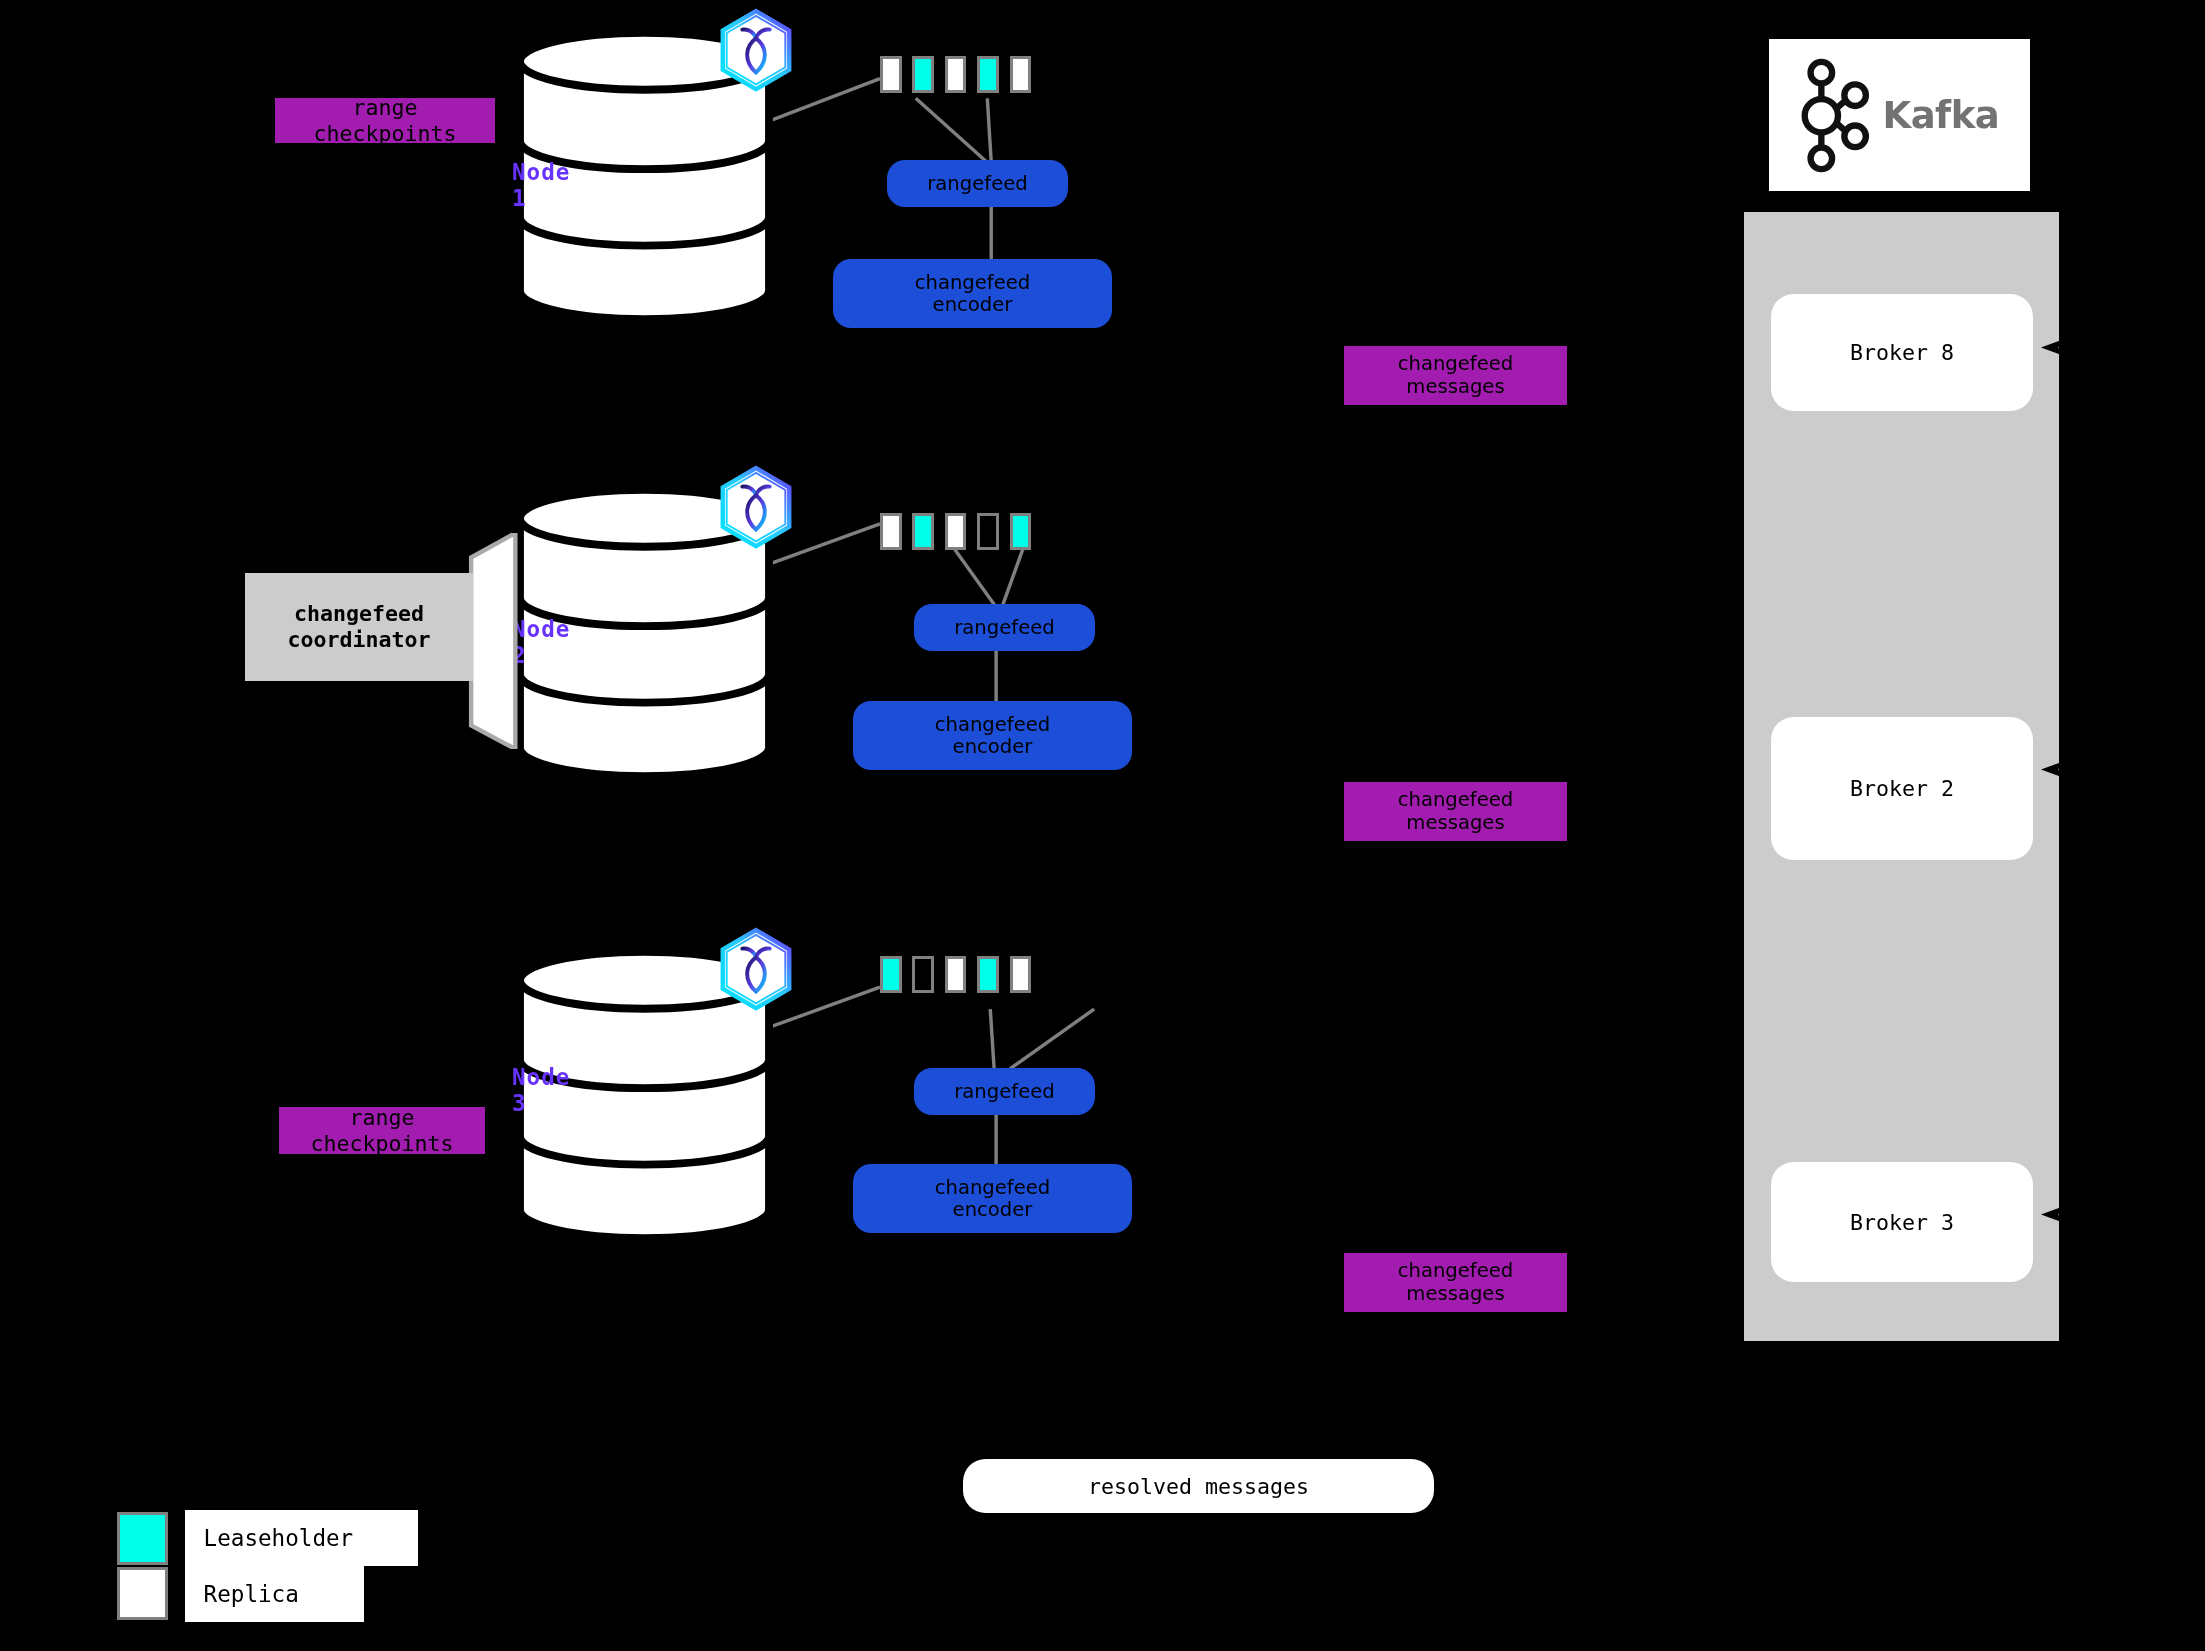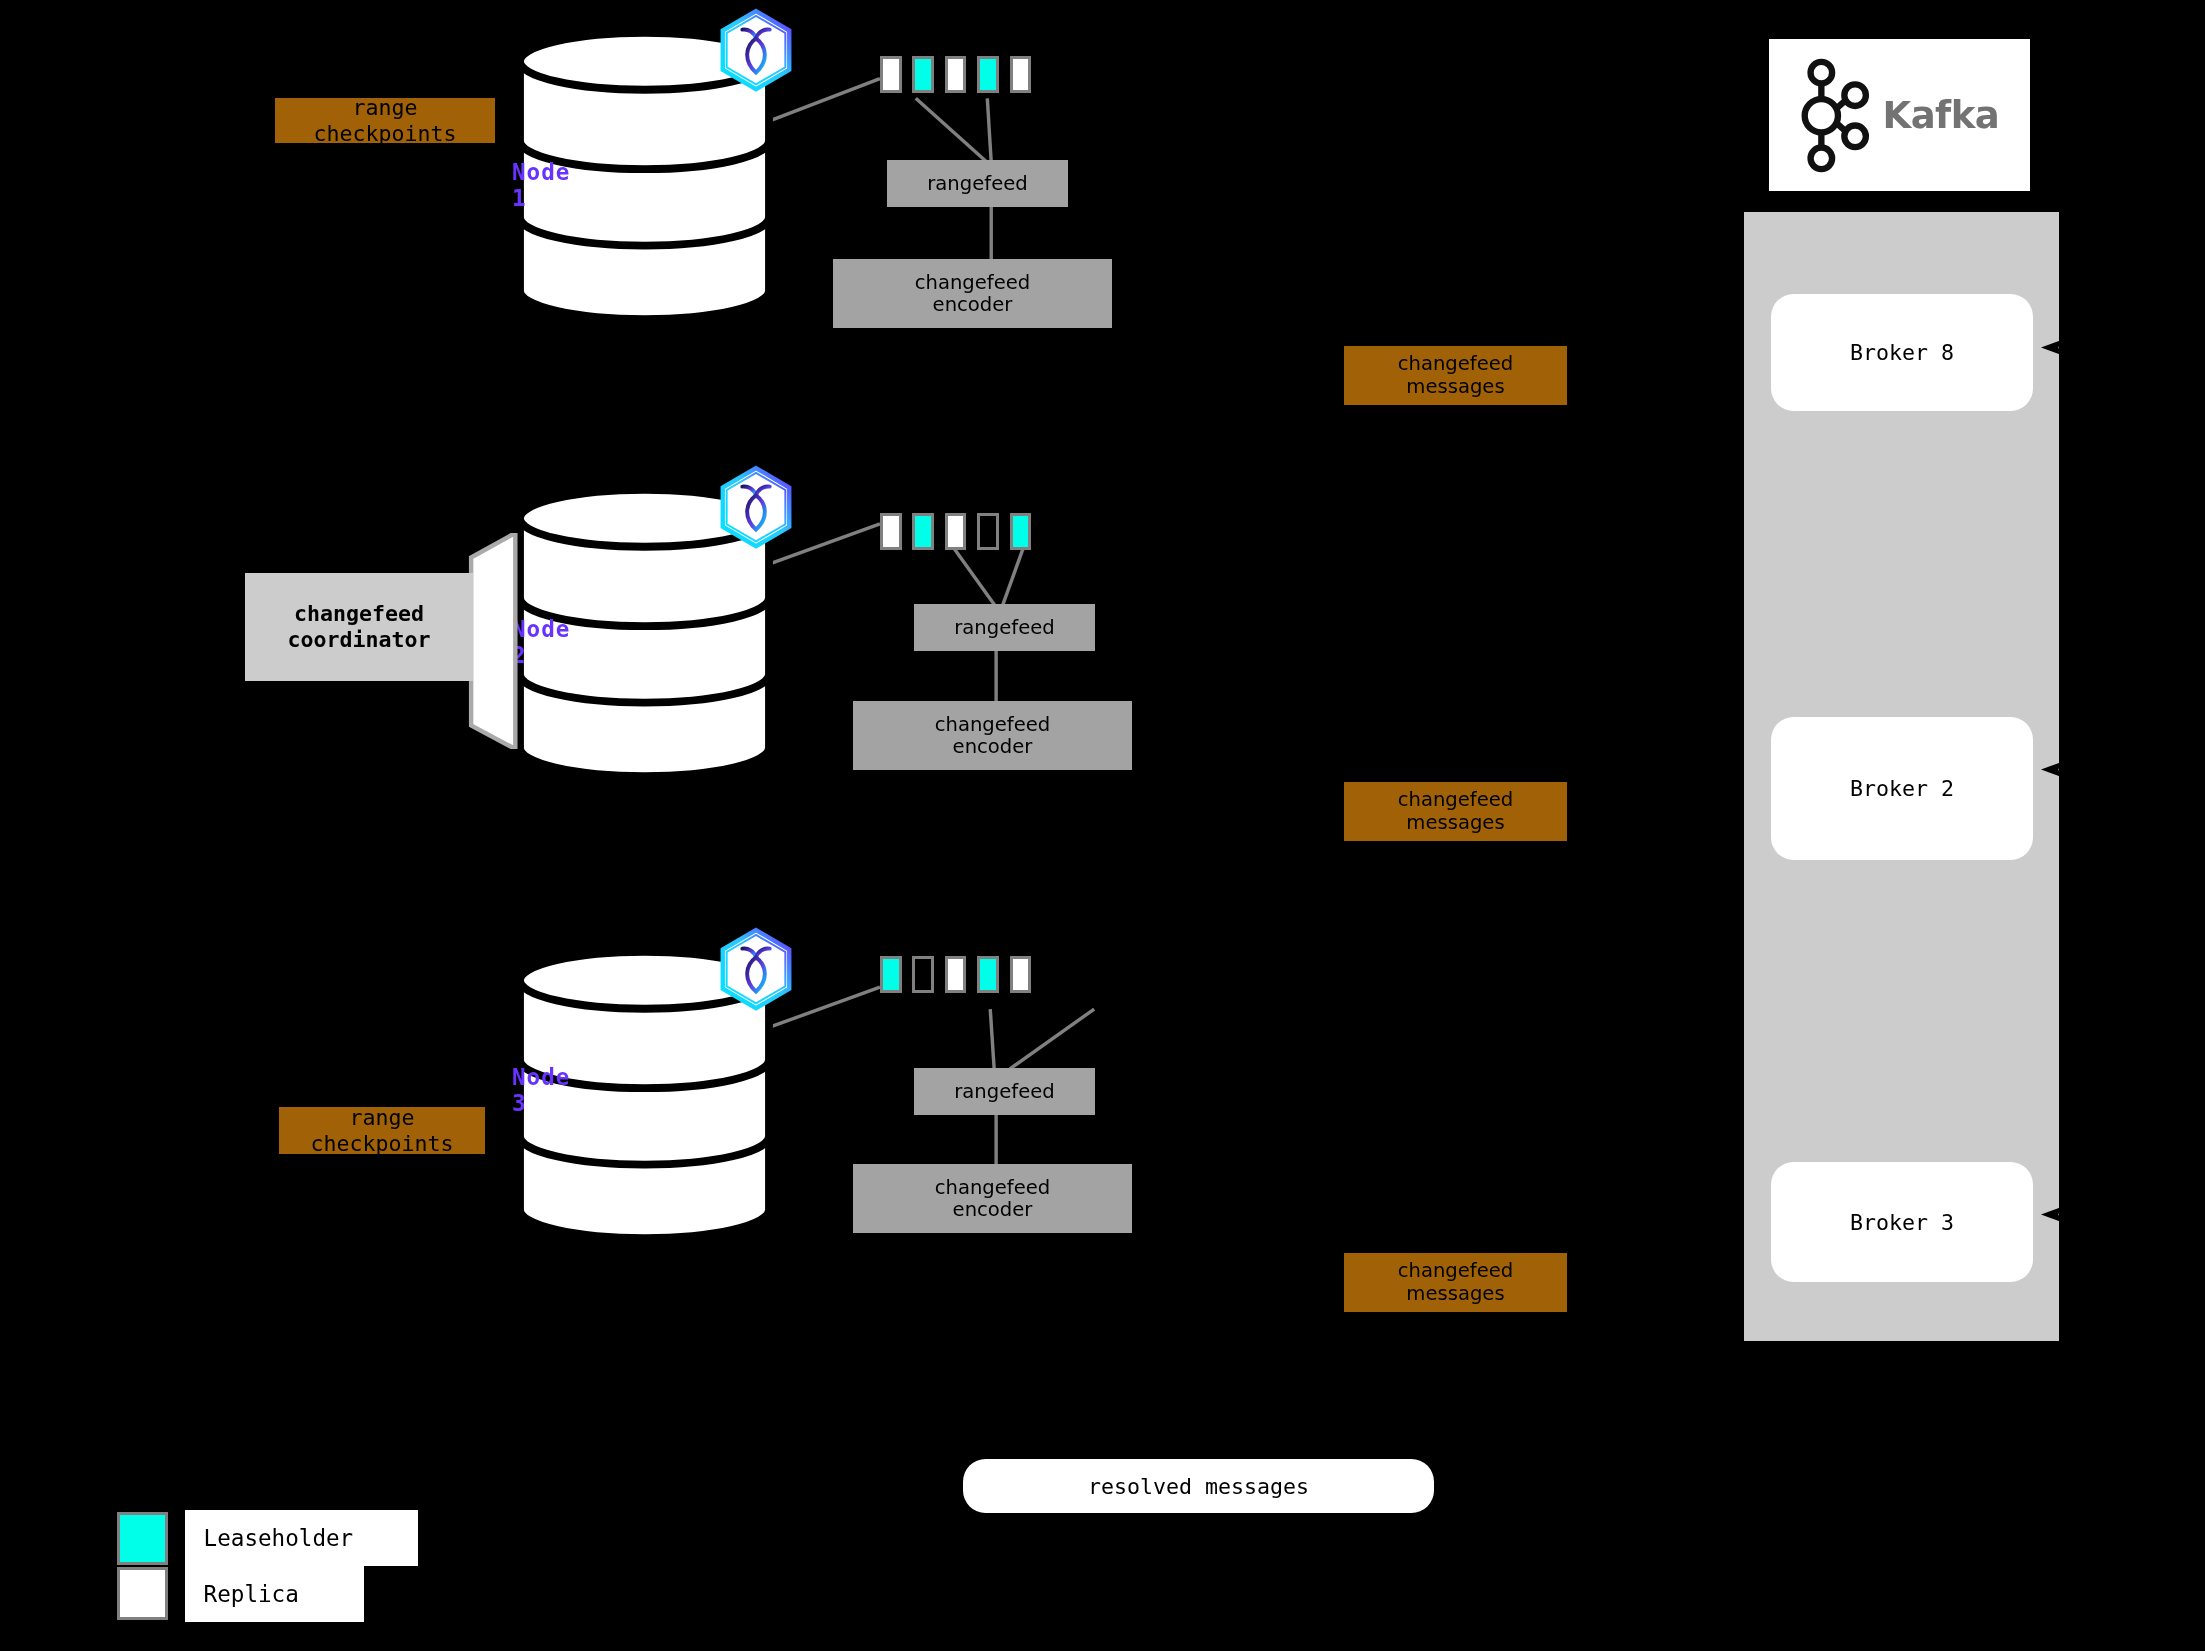--- a/index.html
+++ b/index.html
@@ -29,29 +29,29 @@
   .range-box{
     width:21.6px;height:37px;border:3.4px solid #808080;box-sizing:border-box;
     margin-right:10.8px;
   }
   .range-box.leaseholder{background:#00FFE8;}
   .range-box.replica{background:#ffffff;}
   .range-box.empty{background:transparent;}
 
   
   .gbox{
-    position:absolute;background:#a3a3a3;color:#000;
+    position:absolute;background:#1d4ed8;color:#000;
     font-family:"DejaVu Sans",sans-serif;font-size:19.6px;
     display:flex;align-items:center;justify-content:center;
-    text-align:center;line-height:1.12;box-sizing:border-box;
+    text-align:center;line-height:1.12;box-sizing:border-box;border-radius:18px;
   }
 
   
   .wbox{
-    position:absolute;background:#a16207;color:#000;
+    position:absolute;background:#a21caf;color:#000;
     display:flex;align-items:center;justify-content:center;
     text-align:center;line-height:1.16;box-sizing:border-box;
     font-family:"DejaVu Sans",sans-serif;font-size:19.6px;
     white-space:nowrap;
   }
   .wbox.mono{font-family:"DejaVu Sans Mono",monospace;}
   .wbox.overflow{overflow:visible;}
 
   
   .coord-box{

